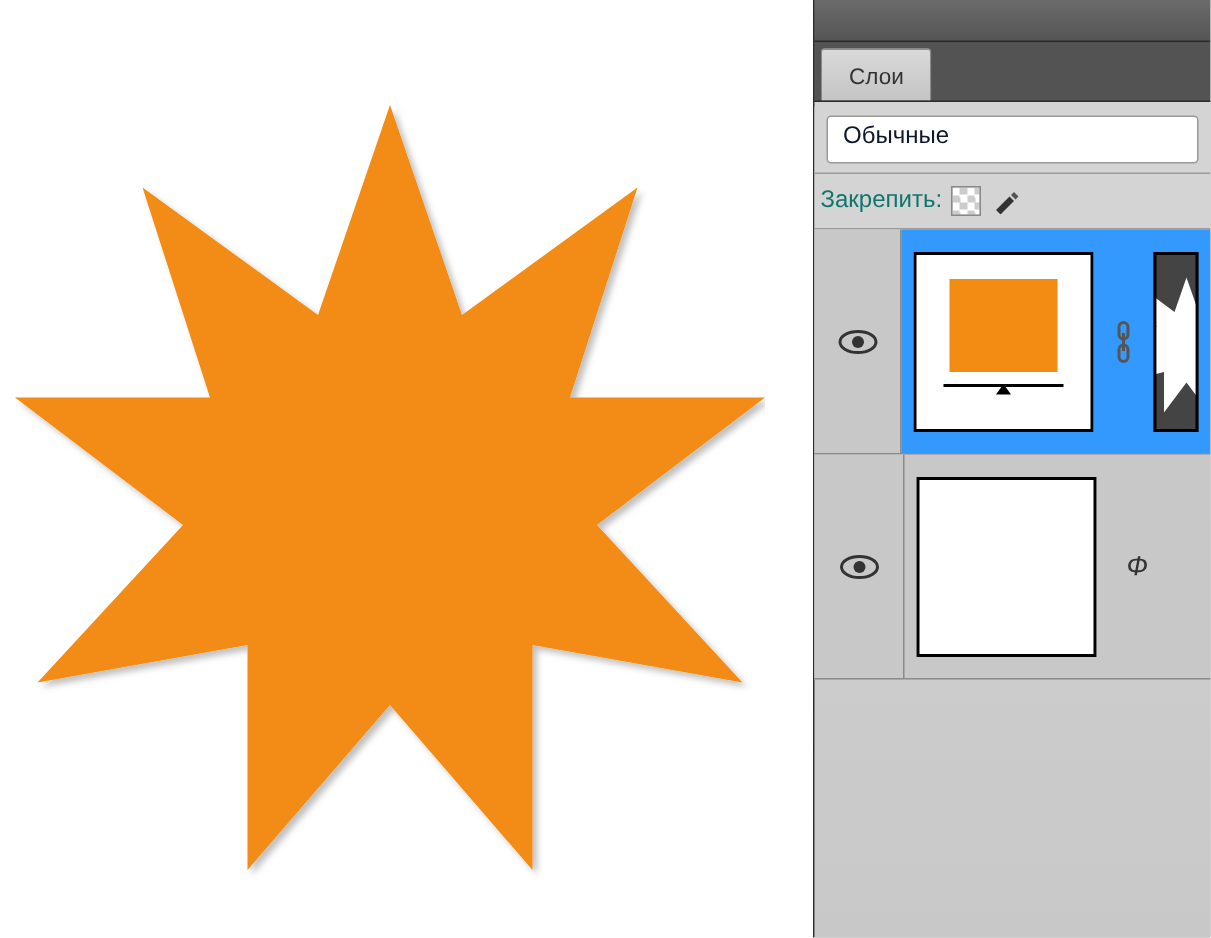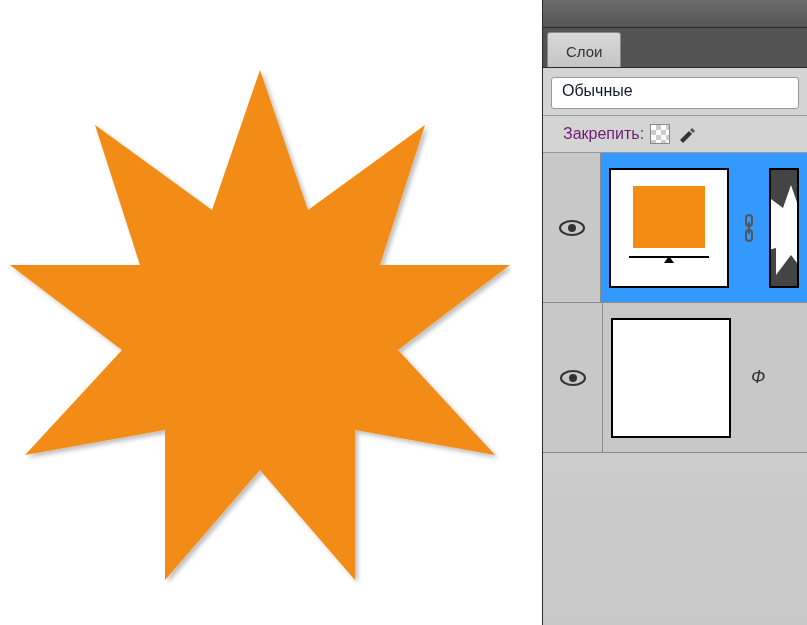--- a/index.html
+++ b/index.html
@@ -76,25 +76,25 @@
       border-radius: 3px;
       padding: 4px 10px;
       font-size: 16px;
       color: #0f172a;
       cursor: pointer;
     }
     .lock-row {
       display: flex;
       align-items: center;
       gap: 6px;
-      padding: 8px 20px;
+      padding: 8px 4px;
       background: #d4d4d4;
       border-bottom: 1px solid #9a9a9a;
       font-size: 16px;
-      color: #701a75;
+      color: #0f766e;
     }
     .lock-checker {
       width: 20px;
       height: 20px;
       background:
         repeating-conic-gradient(#ccc 0% 25%, #fff 0% 50%) 0 0/10px 10px;
       border: 1px solid #888;
       cursor: pointer;
     }
     .lock-brush {

